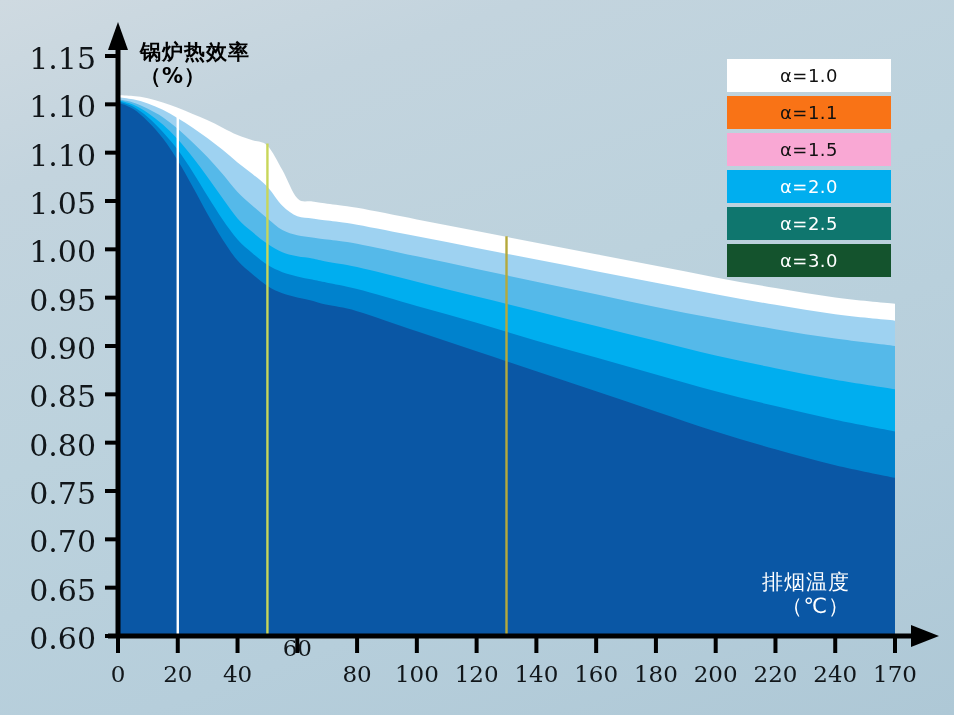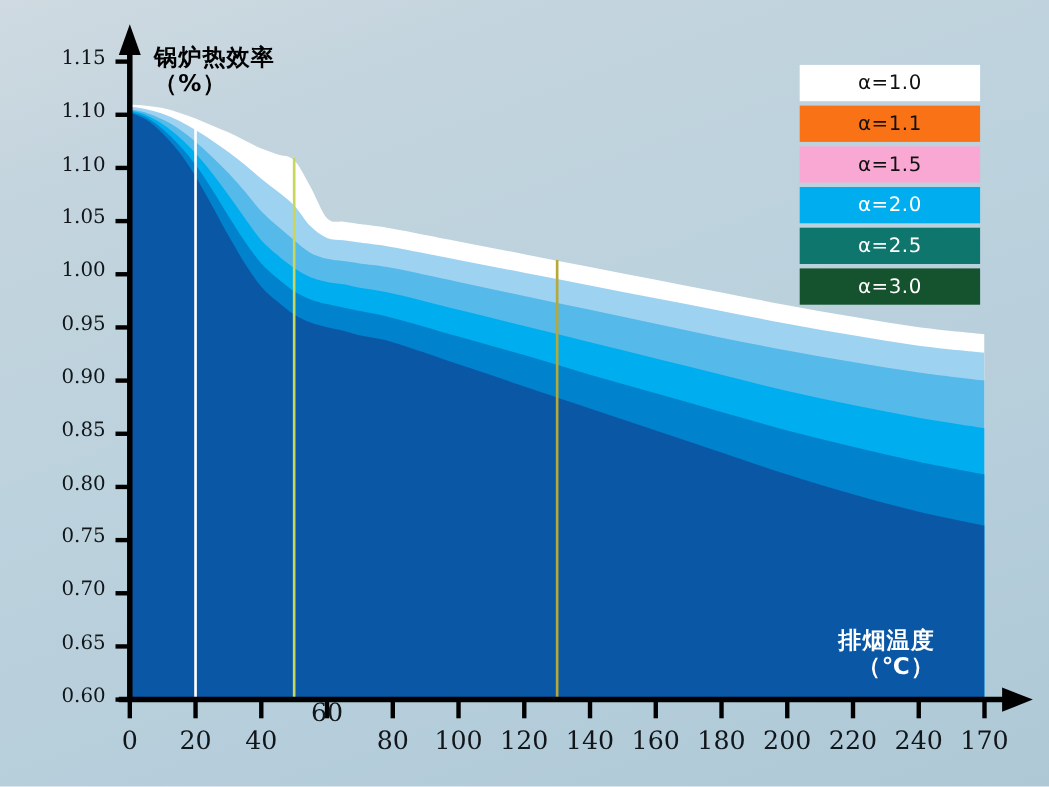--- a/index.html
+++ b/index.html
@@ -9,21 +9,21 @@
     background:linear-gradient(160deg,#cfdae1 0%,#c3d4de 18%,#bcd2dd 45%,#b6cedb 72%,#aec8d6 100%);
     position:relative;
   }
   #stage{position:absolute;inset:0;}
 
   .chart-svg{position:absolute;left:0;top:0;width:954px;height:715px;}
 
   
   .ylab{
     position:absolute;text-align:right;width:78px;
-    font-size:18px;color:#11161a;letter-spacing:0px;
+    font-size:30px;color:#11161a;letter-spacing:0px;
     font-family:"DejaVu Serif","Liberation Serif",serif;
     line-height:1;
   }
   
   .xlab{
     position:absolute;text-align:center;width:60px;
     font-size:23px;color:#11161a;
     font-family:"DejaVu Serif","Liberation Serif",serif;
     line-height:1;
   }
@@ -31,21 +31,21 @@
   
   .ytitle{
     position:absolute;left:140px;top:40px;
     font-size:21px;font-weight:bold;color:#000;
     line-height:1.15;letter-spacing:1px;
     font-family:"DejaVu Sans","Liberation Sans",sans-serif;
   }
   .ytitle .l2{display:block;}
   .xtitle{
     position:absolute;left:762px;top:570px;
-    font-size:21px;font-weight:bold;color:#ffffff;
+    font-size:21px;font-weight:normal;color:#ffffff;
     line-height:1.15;letter-spacing:1px;text-align:right;
     font-family:"DejaVu Sans","Liberation Sans",sans-serif;
   }
   .xtitle .l2{display:block;}
 
   
   #legend{
     position:absolute;left:727px;top:59px;width:164px;
   }
   .lg-row{

